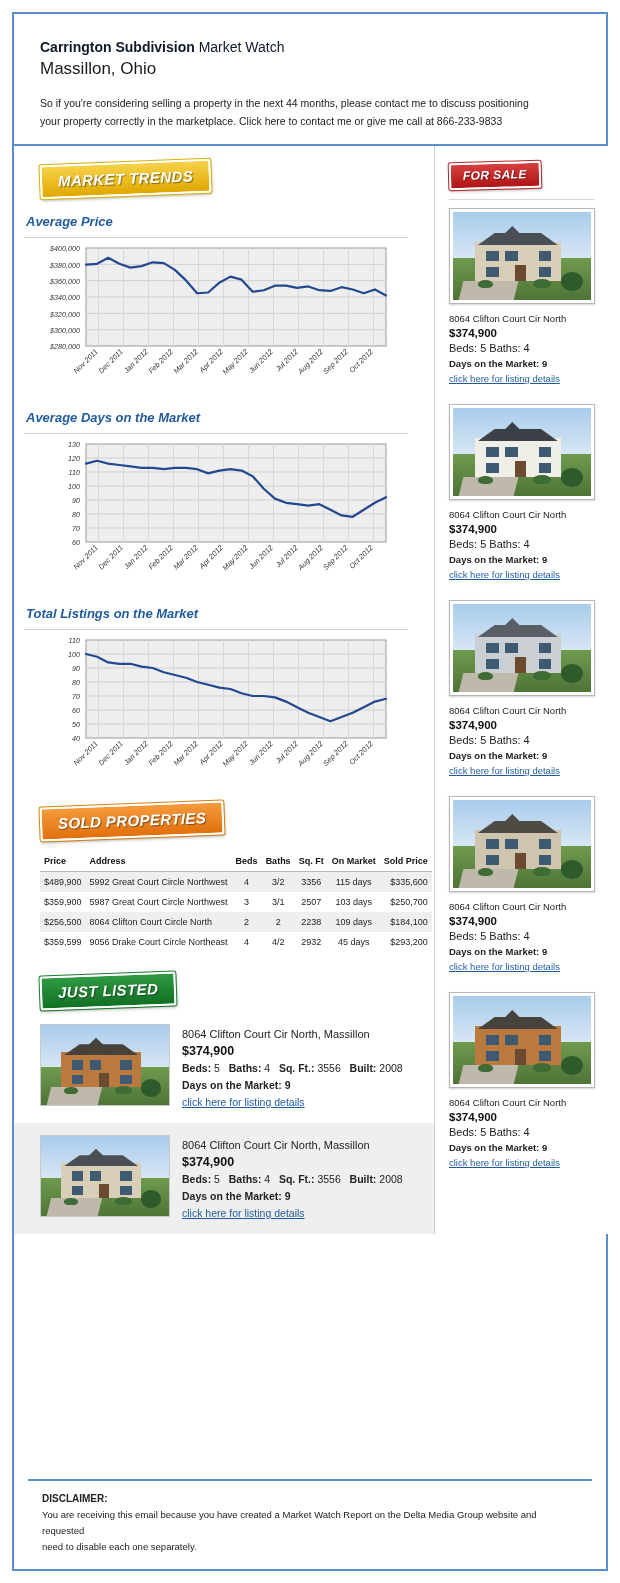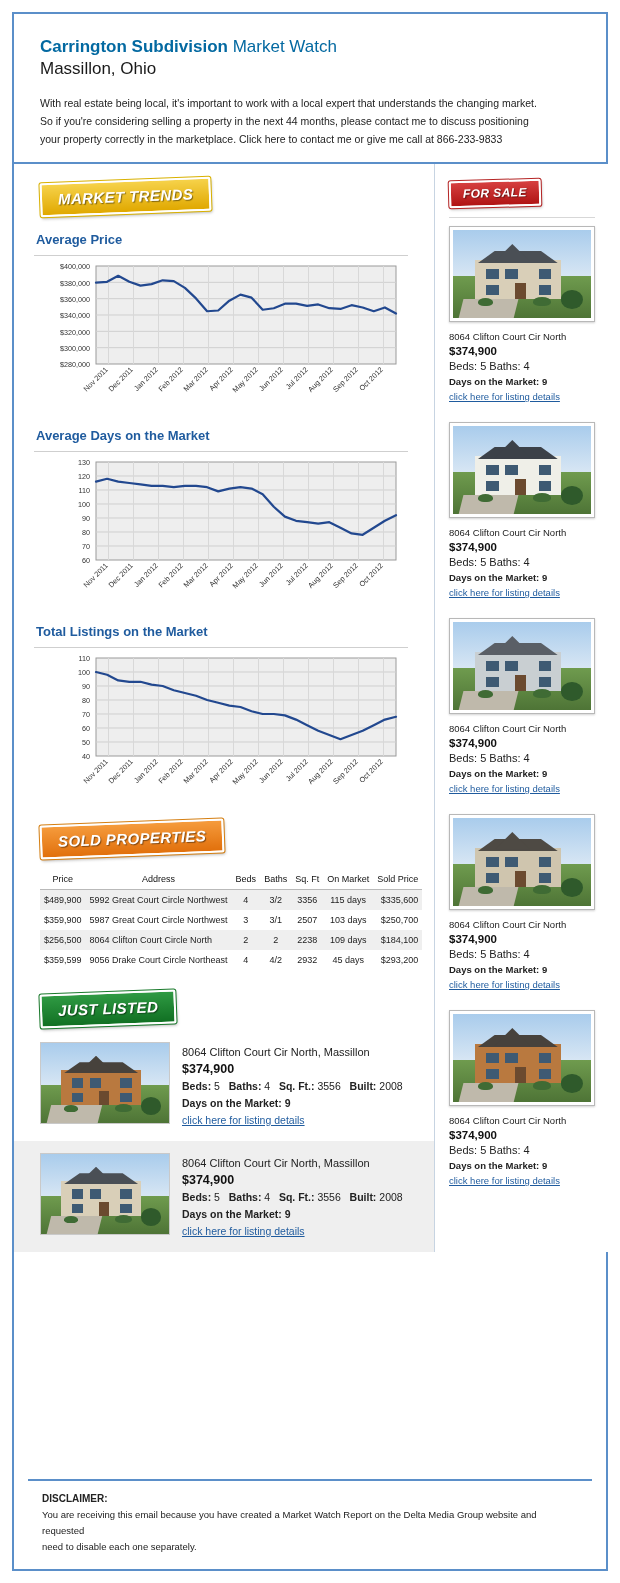--- a/index.html
+++ b/index.html
@@ -21,21 +21,21 @@
     bottom: 12px;
     border: 2px solid #5b8fc9;
     background: #ffffff;
   }
   
   .header {
     padding: 22px 26px 14px 26px;
     border-bottom: 2px solid #5b8fc9;
   }
   .title-line1 {
-    font-size: 17px; color: #0369a1; line-height: 22px;
+    font-size: 14px; color: #0f172a; line-height: 22px;
   }
   .title-line1 b { font-weight: bold; }
   .title-line2 {
     font-size: 17px; color: #1a1a1a; line-height: 22px;
   }
   .intro {
     margin-top: 14px;
     font-size: 10.5px;
     color: #222;
     line-height: 18px;
@@ -71,44 +71,44 @@
     box-shadow: 1px 2px 3px rgba(0,0,0,.25);
   }
   .ribbon.yellow { background: linear-gradient(#f6d24a,#e0a800); border:2px solid #fff; outline:1px solid #d9b100; }
   .ribbon.orange { background: linear-gradient(#f59b3c,#e1700c); border:2px solid #fff; outline:1px solid #d57f12; }
   .ribbon.green  { background: linear-gradient(#2f9a43,#117023); border:2px solid #fff; outline:1px solid #1a7a2c; }
   .ribbon.red    { background: linear-gradient(#d64040,#b01414); border:2px solid #fff; outline:1px solid #b52525;
                    font-size:12px; padding:4px 12px 5px 12px; transform: rotate(-1.5deg); }
   .ribbon-row { padding: 16px 0 4px 26px; }
   .ribbon-row.right { padding: 16px 0 4px 14px; }
   
-  .chart-block { padding: 8px 26px 4px 20px; }
+  .chart-block { padding: 8px 26px 4px 10px; font-style: italic; }
   .chart-title {
     color: #1f5b9e;
     font-size: 13px;
     font-weight: bold;
     margin: 6px 0 8px 2px;
   }
   .chart-hr {
     border: none; border-top: 1px solid #cfcfcf; margin: 0 0 4px 0;
   }
   .chart-area { position: relative; }
   svg.chart { display: block; }
   
   .sold-table-wrap { padding: 10px 26px 6px 26px; }
   table.sold {
     width: 100%;
     border-collapse: collapse;
     font-size: 9px;
   }
   table.sold thead th {
     font-size: 9px;
-    font-weight: normal;
+    font-weight: bold;
     color: #111;
-    text-align: center;
+    text-align: left;
     padding: 4px 4px 5px 4px;
     border-bottom: 1px solid #b9b9b9;
     white-space: nowrap;
   }
   table.sold tbody td {
     padding: 5px 4px;
     color: #222;
     white-space: nowrap;
   }
   table.sold tbody tr.alt td { background: #efefef; }
@@ -182,21 +182,20 @@
 
 <div id="page">
   <div class="outer-frame">
 
     <div class="header">
       <div class="title-line1">
         <b>Carrington Subdivision</b><span> Market Watch</span>
       </div>
       <div class="title-line2">Massillon, Ohio</div>
       <div class="intro">
-        <div>With real estate being local, it's important to work with a local expert that understands the changing market.</div>
         <div>So if you're considering selling a property in the next 44 months, please contact me to discuss positioning</div>
         <div>your property correctly in the marketplace. Click here to contact me or give me call at 866-233-9833</div>
       </div>
     </div>
 
     <div class="body-wrap">
 
       <div class="col-left">
 
         <div class="ribbon-row">

